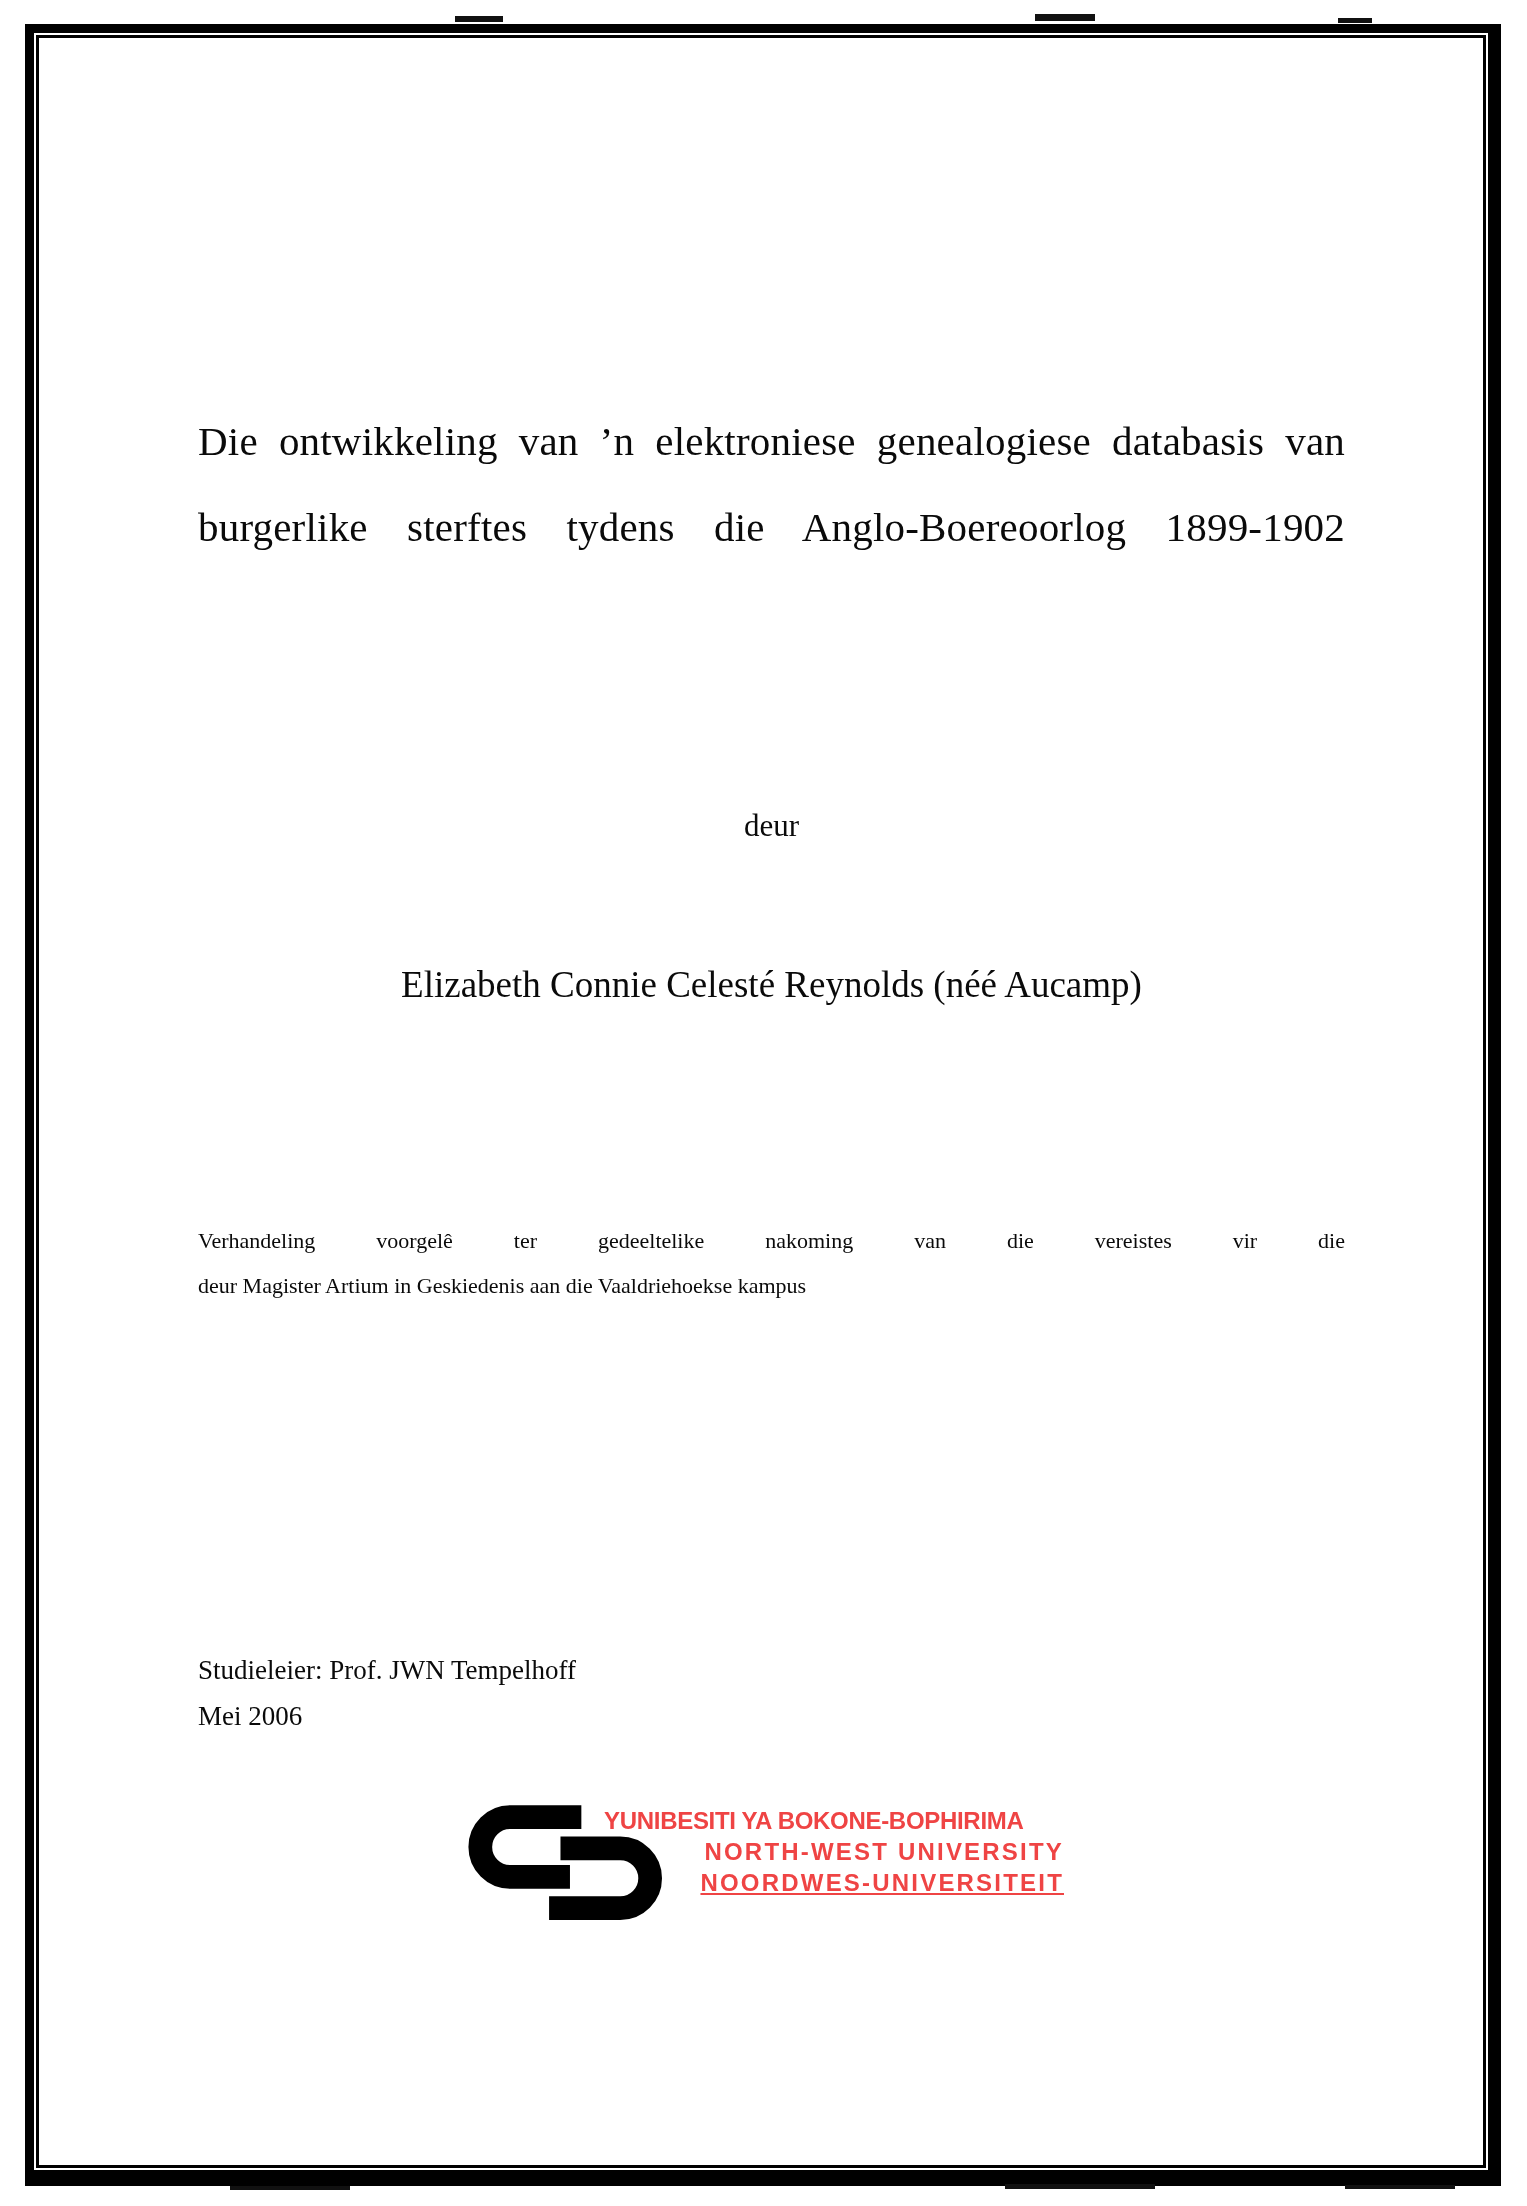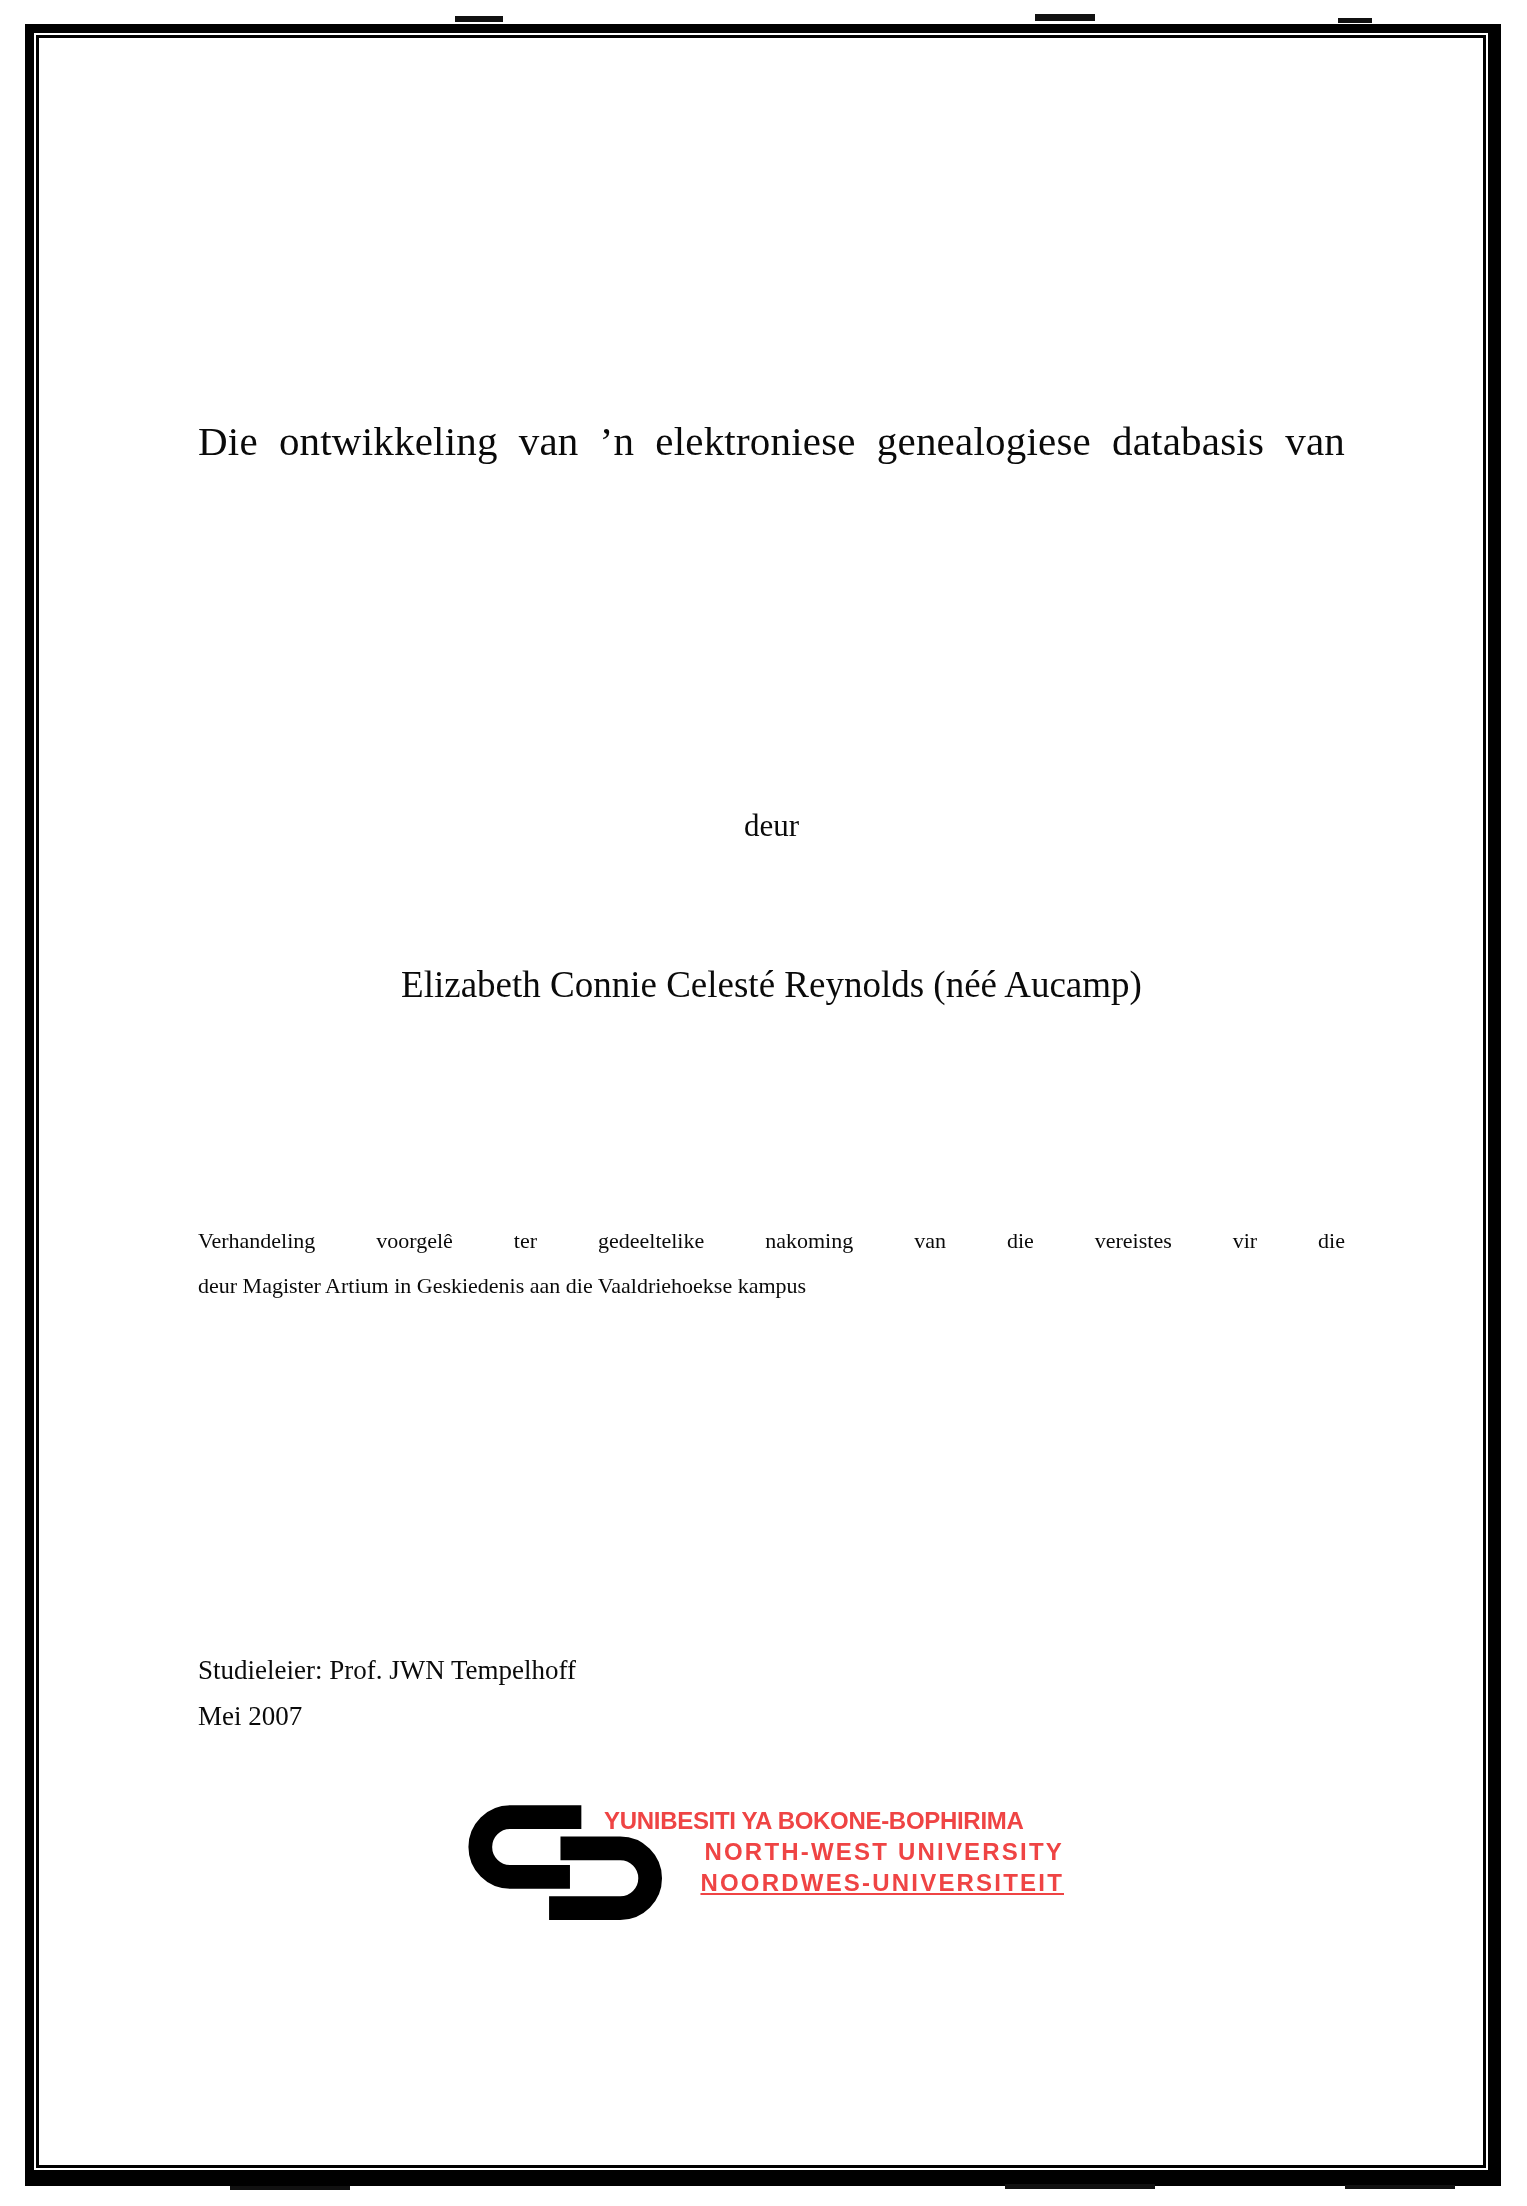--- a/index.html
+++ b/index.html
@@ -100,34 +100,35 @@
   <div class="speck s2"></div>
   <div class="speck s3"></div>
   <div class="speck s4"></div>
   <div class="speck s5"></div>
   <div class="speck s6"></div>
 
   <div class="content">
 
     <div class="col thesis-title">
       <div class="force-justify">Die ontwikkeling van ’n elektroniese genealogiese databasis van</div>
+      <div class="force-justify">burgerlike sterftes tydens die Anglo-Boereoorlog 1899-1902</div>
     </div>
 
     <div class="col byline">deur</div>
 
     <div class="col author">Elizabeth Connie Celesté Reynolds (néé Aucamp)</div>
 
     <div class="col declaration">
       <div class="force-justify">Verhandeling voorgelê ter gedeeltelike nakoming van die vereistes vir die</div>
       <div><span>deur </span><span class="it">Magister Artium</span><span> in Geskiedenis aan die Vaaldriehoekse kampus</span></div>
     </div>
 
     <div class="col supervisor">
       <div>Studieleier: Prof. JWN Tempelhoff</div>
-      <div>Mei 2007</div>
+      <div>Mei 2006</div>
     </div>
 
     <div class="logo">
       <svg class="logo-mark" viewBox="0 0 215 135" xmlns="http://www.w3.org/2000/svg">
         <g fill="none" stroke="#000" stroke-width="25" stroke-linecap="butt">
           <path id="nwu-link" d="M 130,17 H 55 A 31.5,31.5 0 0 0 55,80 H 118"></path>
           <use href="#nwu-link" transform="rotate(180 113 65)"></use>
         </g>
       </svg>
       <div class="logo-text">

